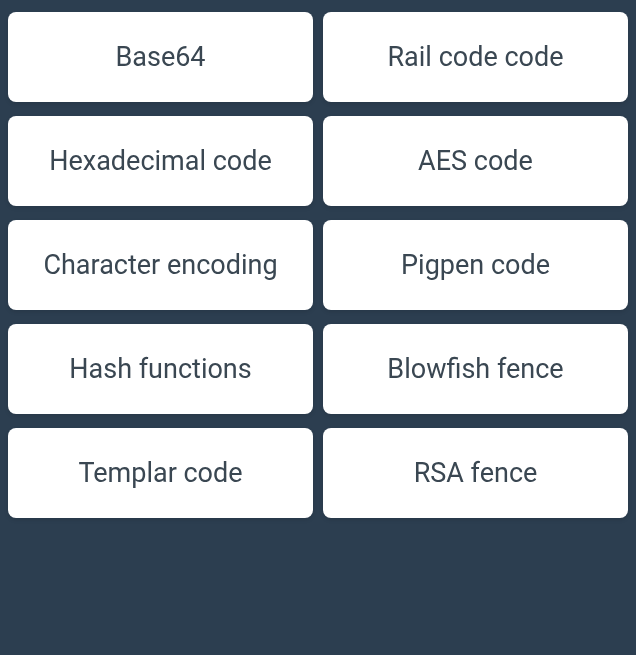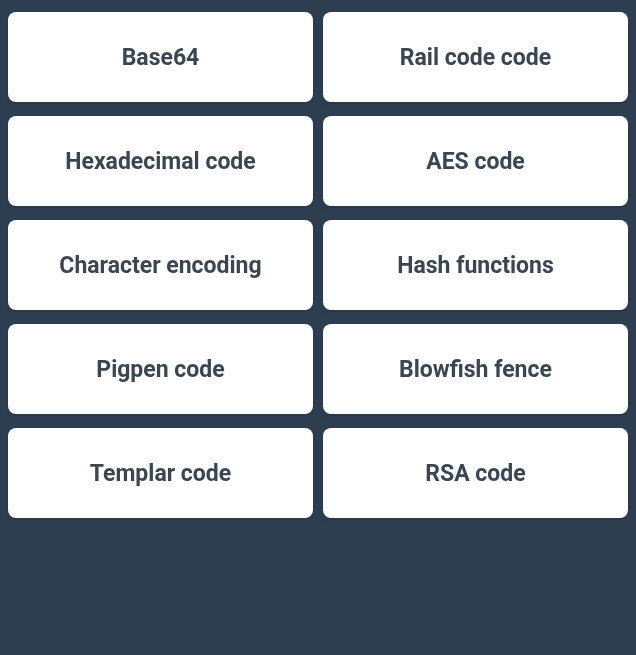--- a/index.html
+++ b/index.html
@@ -24,22 +24,22 @@
       border-radius: 8px;
       height: 90px;
       display: flex;
       align-items: center;
       justify-content: center;
       cursor: pointer;
       box-shadow: 0 2px 4px rgba(0,0,0,0.1);
     }
     .card-label {
       color: #3a4752;
-      font-size: 23px;
-      font-weight: 700;
+      font-size: 27px;
+      font-weight: 400;
       text-align: left;
     }
   </style>
 </head>
 <body>
 
 <div class="grid">
   <div class="card">
     <span class="card-label">Base64</span>
   </div>
@@ -49,27 +49,27 @@
   <div class="card">
     <span class="card-label">Hexadecimal code</span>
   </div>
   <div class="card">
     <span class="card-label">AES code</span>
   </div>
   <div class="card">
     <span class="card-label">Character encoding</span>
   </div>
   <div class="card">
-    <span class="card-label">Hash functions</span>
+    <span class="card-label">Pigpen code</span>
   </div>
   <div class="card">
-    <span class="card-label">Pigpen code</span>
+    <span class="card-label">Hash functions</span>
   </div>
   <div class="card">
     <span class="card-label">Blowfish fence</span>
   </div>
   <div class="card">
     <span class="card-label">Templar code</span>
   </div>
   <div class="card">
-    <span class="card-label">RSA code</span>
+    <span class="card-label">RSA fence</span>
   </div>
 </div>
 
 </body></html>

